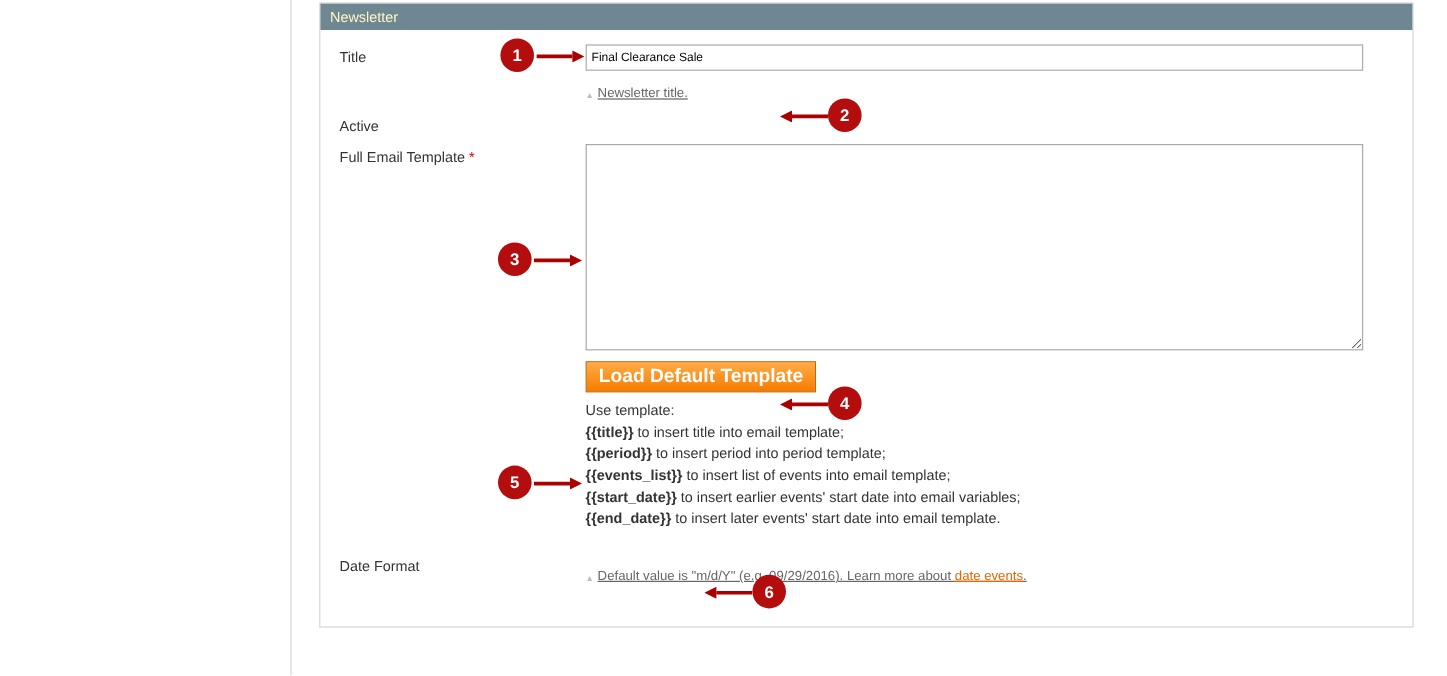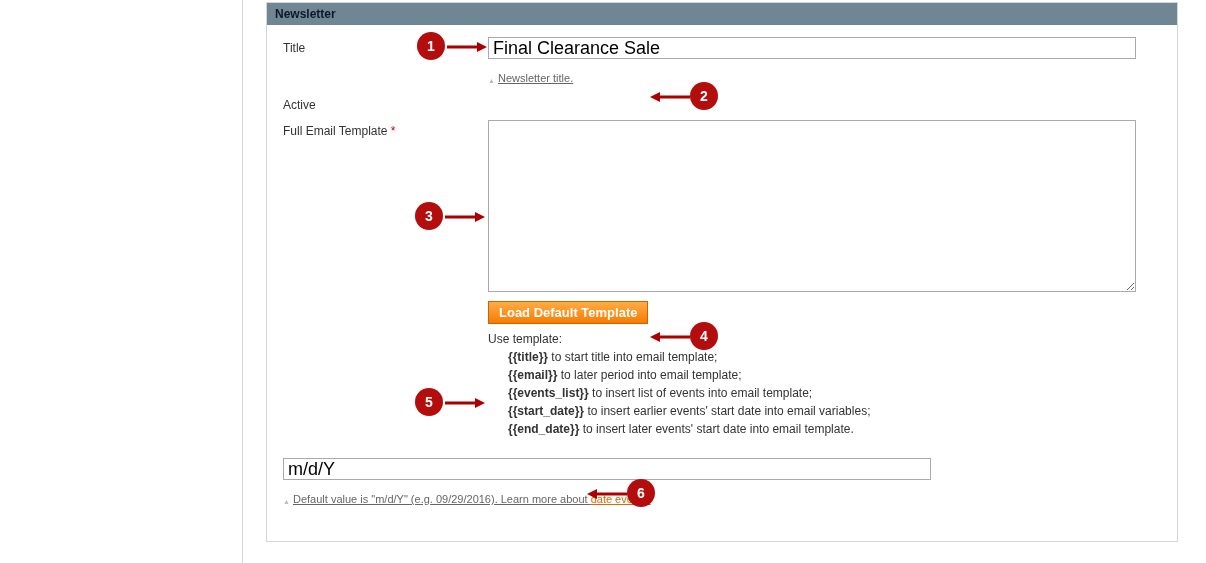--- a/index.html
+++ b/index.html
@@ -26,22 +26,22 @@
   }
   .panel {
     position: absolute;
     left: 266px;
     top: 2px;
     width: 912px;
     border: 1px solid #d6d6d6;
   }
   .panel-header {
     background: #6f8793;
-    color: #0f172a;
-    font-weight: bold;
+    color: #fef9c3;
+    font-weight: normal;
     padding: 4px 8px;
     font-size: 12px;
   }
   .panel-body {
     padding: 12px 16px 26px 16px;
   }
   .row {
     display: flex;
     align-items: flex-start;
     margin-bottom: 8px;
@@ -53,21 +53,21 @@
   }
   .field-col {
     flex: 1;
     min-width: 0;
   }
   input[type="text"] {
     width: 648px;
     height: 22px;
     padding: 2px 4px;
     border: 1px solid #aaa;
-    font-size: 18px;
+    font-size: 10px;
     font-family: inherit;
   }
   textarea {
     width: 648px;
     height: 172px;
     padding: 2px 4px;
     border: 1px solid #aaa;
     font-size: 12px;
     font-family: inherit;
     resize: both;
@@ -92,32 +92,32 @@
   .hint a { color: #e26703; text-decoration: underline; }
   .required-mark {
     color: #cc0000;
   }
   .btn-orange {
     display: inline-block;
     background: linear-gradient(#ffac47, #f77c00);
     border: 1px solid #c76500;
     color: #fff;
     font-weight: bold;
-    font-size: 13px;
+    font-size: 16px;
     padding: 3px 10px;
     cursor: pointer;
     font-family: inherit;
     margin-top: 6px;
   }
   .vars-block {
     margin-top: 6px;
     line-height: 18px;
     color: #333;
   }
-  .vars-block b { font-weight: bold; margin-left: 20px; }
+  .vars-block b { font-weight: bold; }
 
   
   .badge {
     position: absolute;
     width: 28px;
     height: 28px;
     border-radius: 50%;
     background: #b30d0d;
     color: #fff;
     font-weight: bold;
@@ -163,32 +163,32 @@
           <span>Full Email Template</span>
           <span class="required-mark">*</span>
         </div>
         <div class="field-col">
           <textarea style=""></textarea>
           <div>
             <button class="btn-orange">Load Default Template</button>
           </div>
           <div class="vars-block">
             <div>Use template:</div>
-            <div><b>{{title}}</b><span> to start title into email template;</span></div>
-            <div><b>{{email}}</b><span> to later period into email template;</span></div>
+            <div><b>{{title}}</b><span> to insert title into email template;</span></div>
+            <div><b>{{period}}</b><span> to insert period into period template;</span></div>
             <div><b>{{events_list}}</b><span> to insert list of events into email template;</span></div>
             <div><b>{{start_date}}</b><span> to insert earlier events' start date into email variables;</span></div>
             <div><b>{{end_date}}</b><span> to insert later events' start date into email template.</span></div>
           </div>
         </div>
       </div>
 
       <div class="row" style="margin-top:20px;">
-        <div class="field-col">
-          <input type="text" value="m/d/Y" style="">
+        <div class="label-col">Date Format</div>
+        <div class="field-col">
           <div class="hint">
             <span>Default value is "m/d/Y" (e.g. 09/29/2016). Learn more about </span><a href="#">date events</a><span>.</span>
           </div>
         </div>
       </div>
 
     </div>
   </div>
 
   <div class="badge" style="left:417px; top:32px;">1</div>

